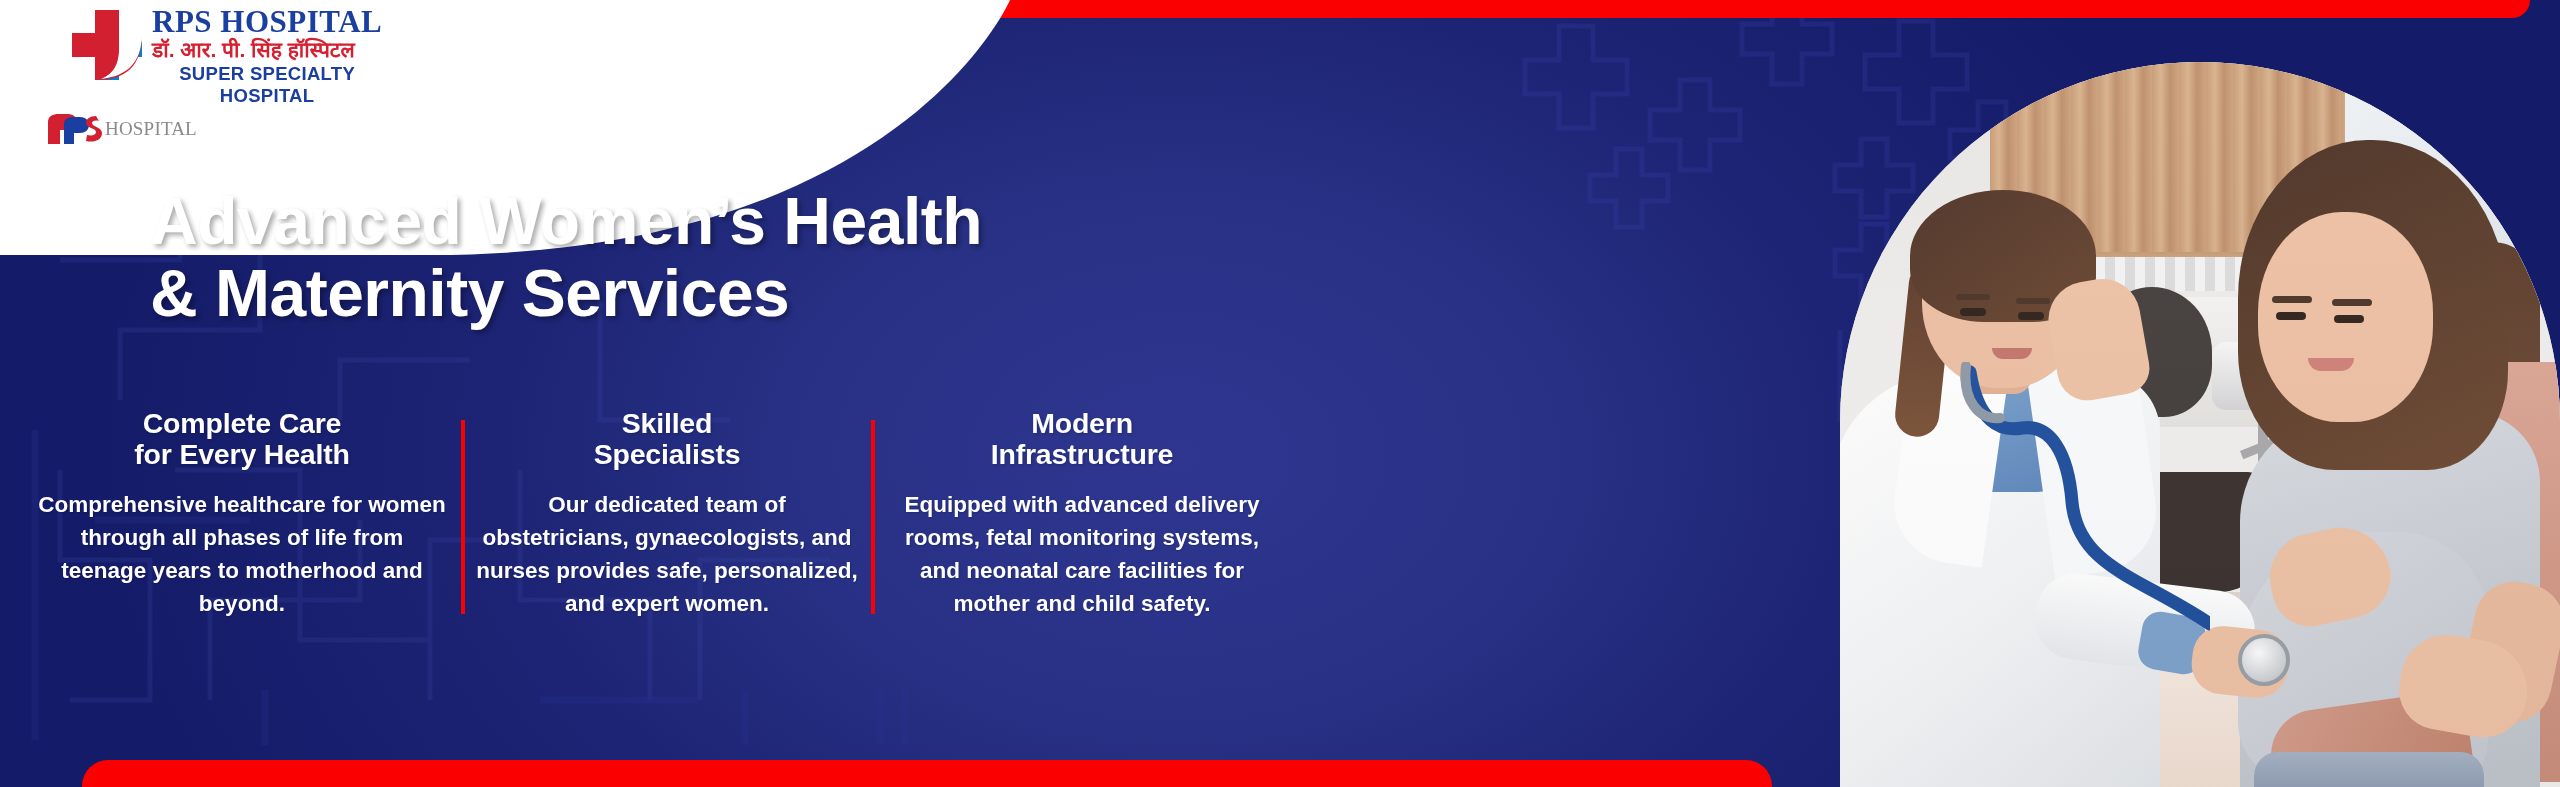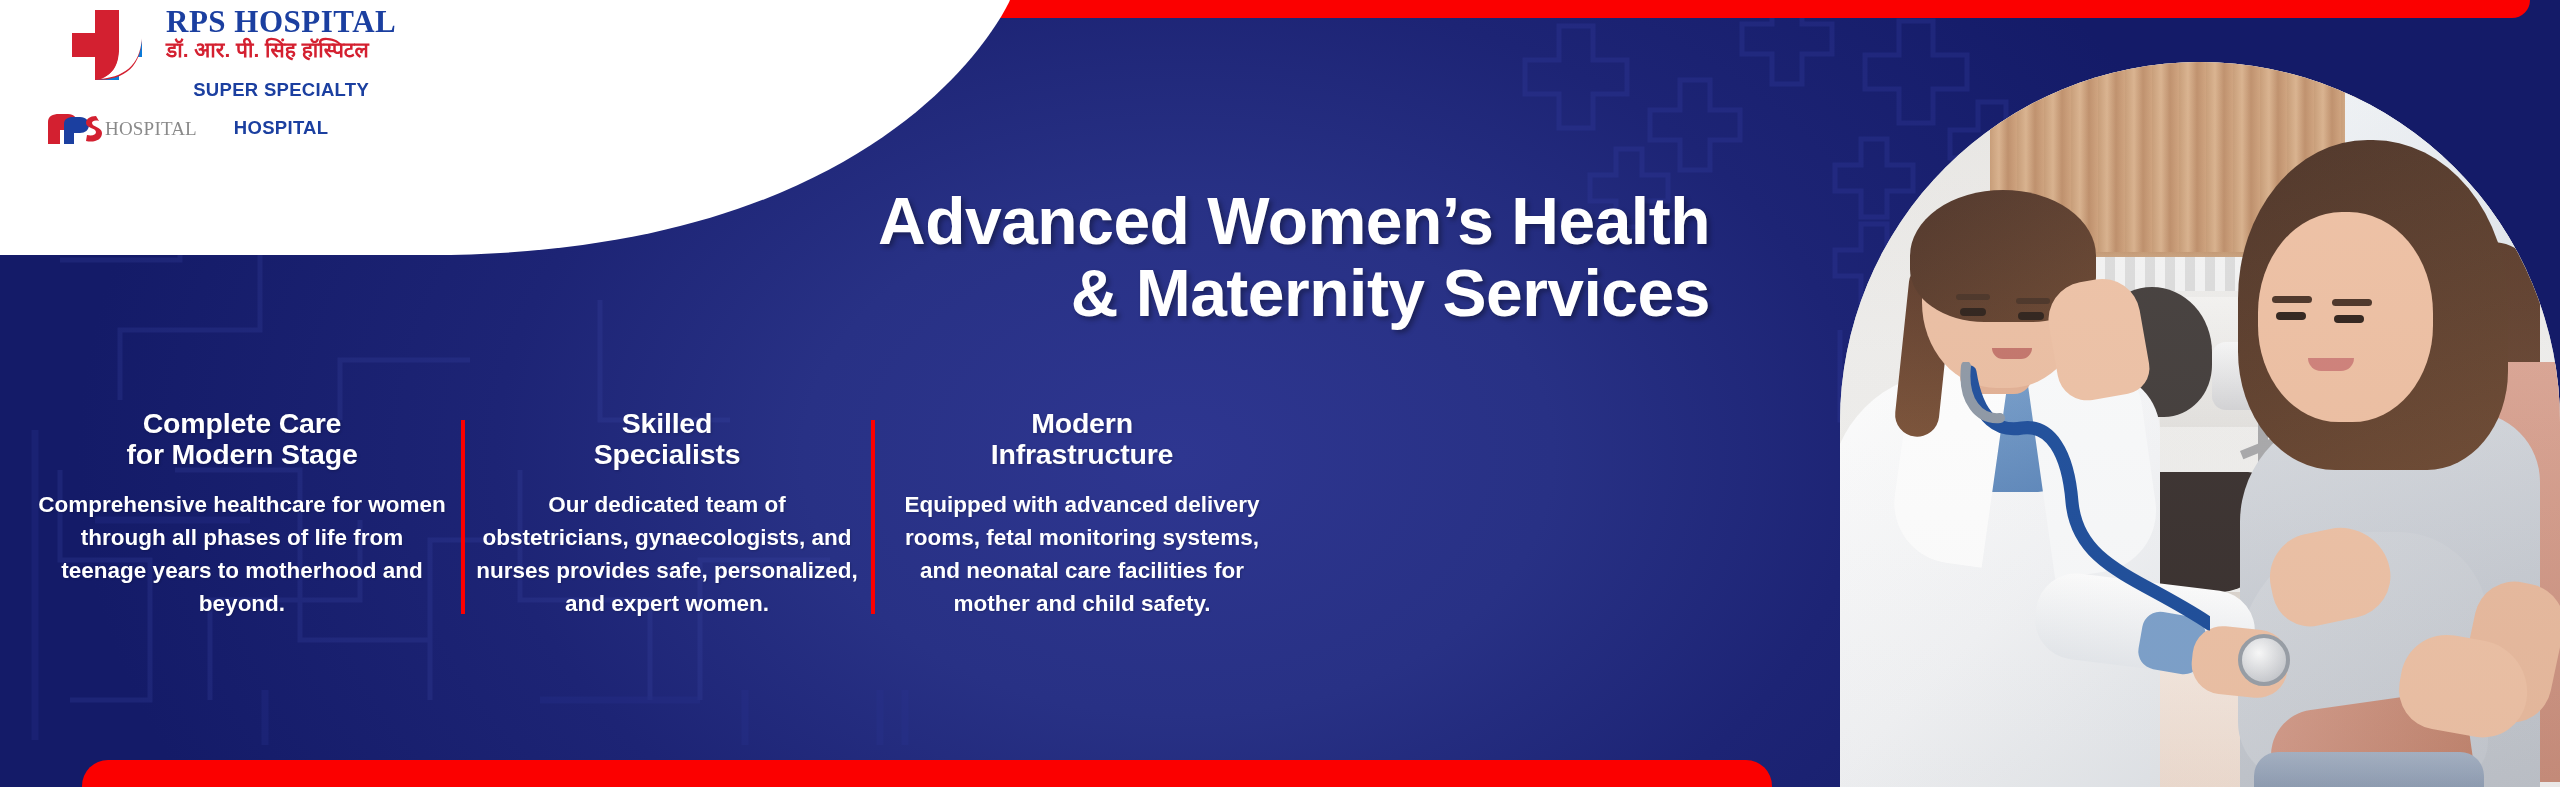--- a/index.html
+++ b/index.html
@@ -43,54 +43,54 @@
     background:#fb0000;
     border-top-left-radius:26px;
     border-top-right-radius:26px;
   }
 
   
   .logo {
     position:absolute;
     left:60px; top:4px;
     width:700px; height:100px;
-    display:flex; align-items:flex-start; gap:14px;
+    display:flex; align-items:flex-start; 
     z-index:6;
   }
   .logo-mark { position:relative; width:92px; height:92px; flex:0 0 92px; }
   .logo-text { padding-top:2px; }
   .brand-en {
     font-family:"Liberation Serif", serif;
     font-weight:bold; font-size:31px; letter-spacing:.5px;
     color:#1b3fa0; line-height:1.02; white-space:nowrap;
   }
   .brand-hi {
     font-weight:bold; font-size:21px; color:#d42030;
     line-height:1.25; white-space:nowrap; margin-top:-1px;
   }
   .brand-sub {
     font-weight:bold; font-size:18.5px; color:#1b3fa0;
     line-height:1.13; text-align:center; letter-spacing:.3px;
-    margin-top:17px;
+    margin-top:1px;
   }
   .sublogo {
     position:absolute; left:44px; top:112px;
     display:flex; align-items:center; gap:1px; z-index:6;
   }
   .sublogo-text {
     font-family:"Liberation Serif", serif;
     font-size:19px; color:#8a8a8a; letter-spacing:.2px;
   }
 
   
   .headline {
     position:absolute;
     left:150px; top:186px;
     width:1560px;
-    text-align:right;
+    text-align:left;
     color:#fff;
     font-size:66px;
     font-weight:bold;
     line-height:1.09;
     letter-spacing:-.5px;
     text-shadow:3px 3px 5px rgba(0,0,0,.33);
     z-index:5;
   }
   .headline .l2 { display:block; }
 
@@ -337,21 +337,21 @@
   <h1 class="headline">
     <span>Advanced Women’s Health</span>
     <span class="l2">&amp; Maternity Services</span>
   </h1>
 
   <div class="features">
 
     <div class="feature f1">
       <div class="feat-title">
         <span>Complete Care</span><br>
-        <span>for Modern Stage</span>
+        <span>for Every Health</span>
       </div>
       <div class="feat-body">Comprehensive healthcare for women through all phases of life from teenage years to motherhood and beyond.</div>
     </div>
 
     <div class="feature f2">
       <div class="feat-title">
         <span>Skilled</span><br>
         <span>Specialists</span>
       </div>
       <div class="feat-body">Our dedicated team of obstetricians, gynaecologists, and nurses provides safe, personalized, and expert women.</div>

